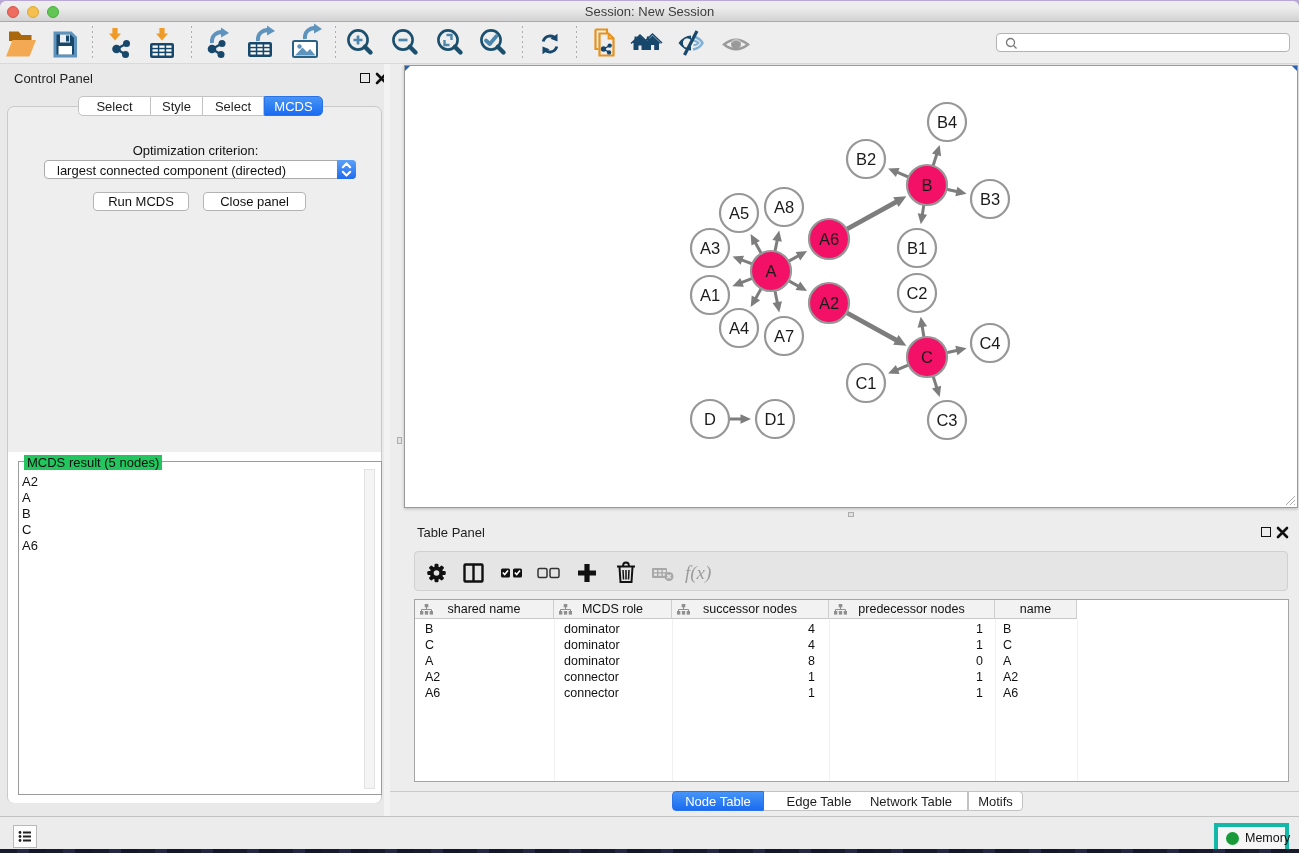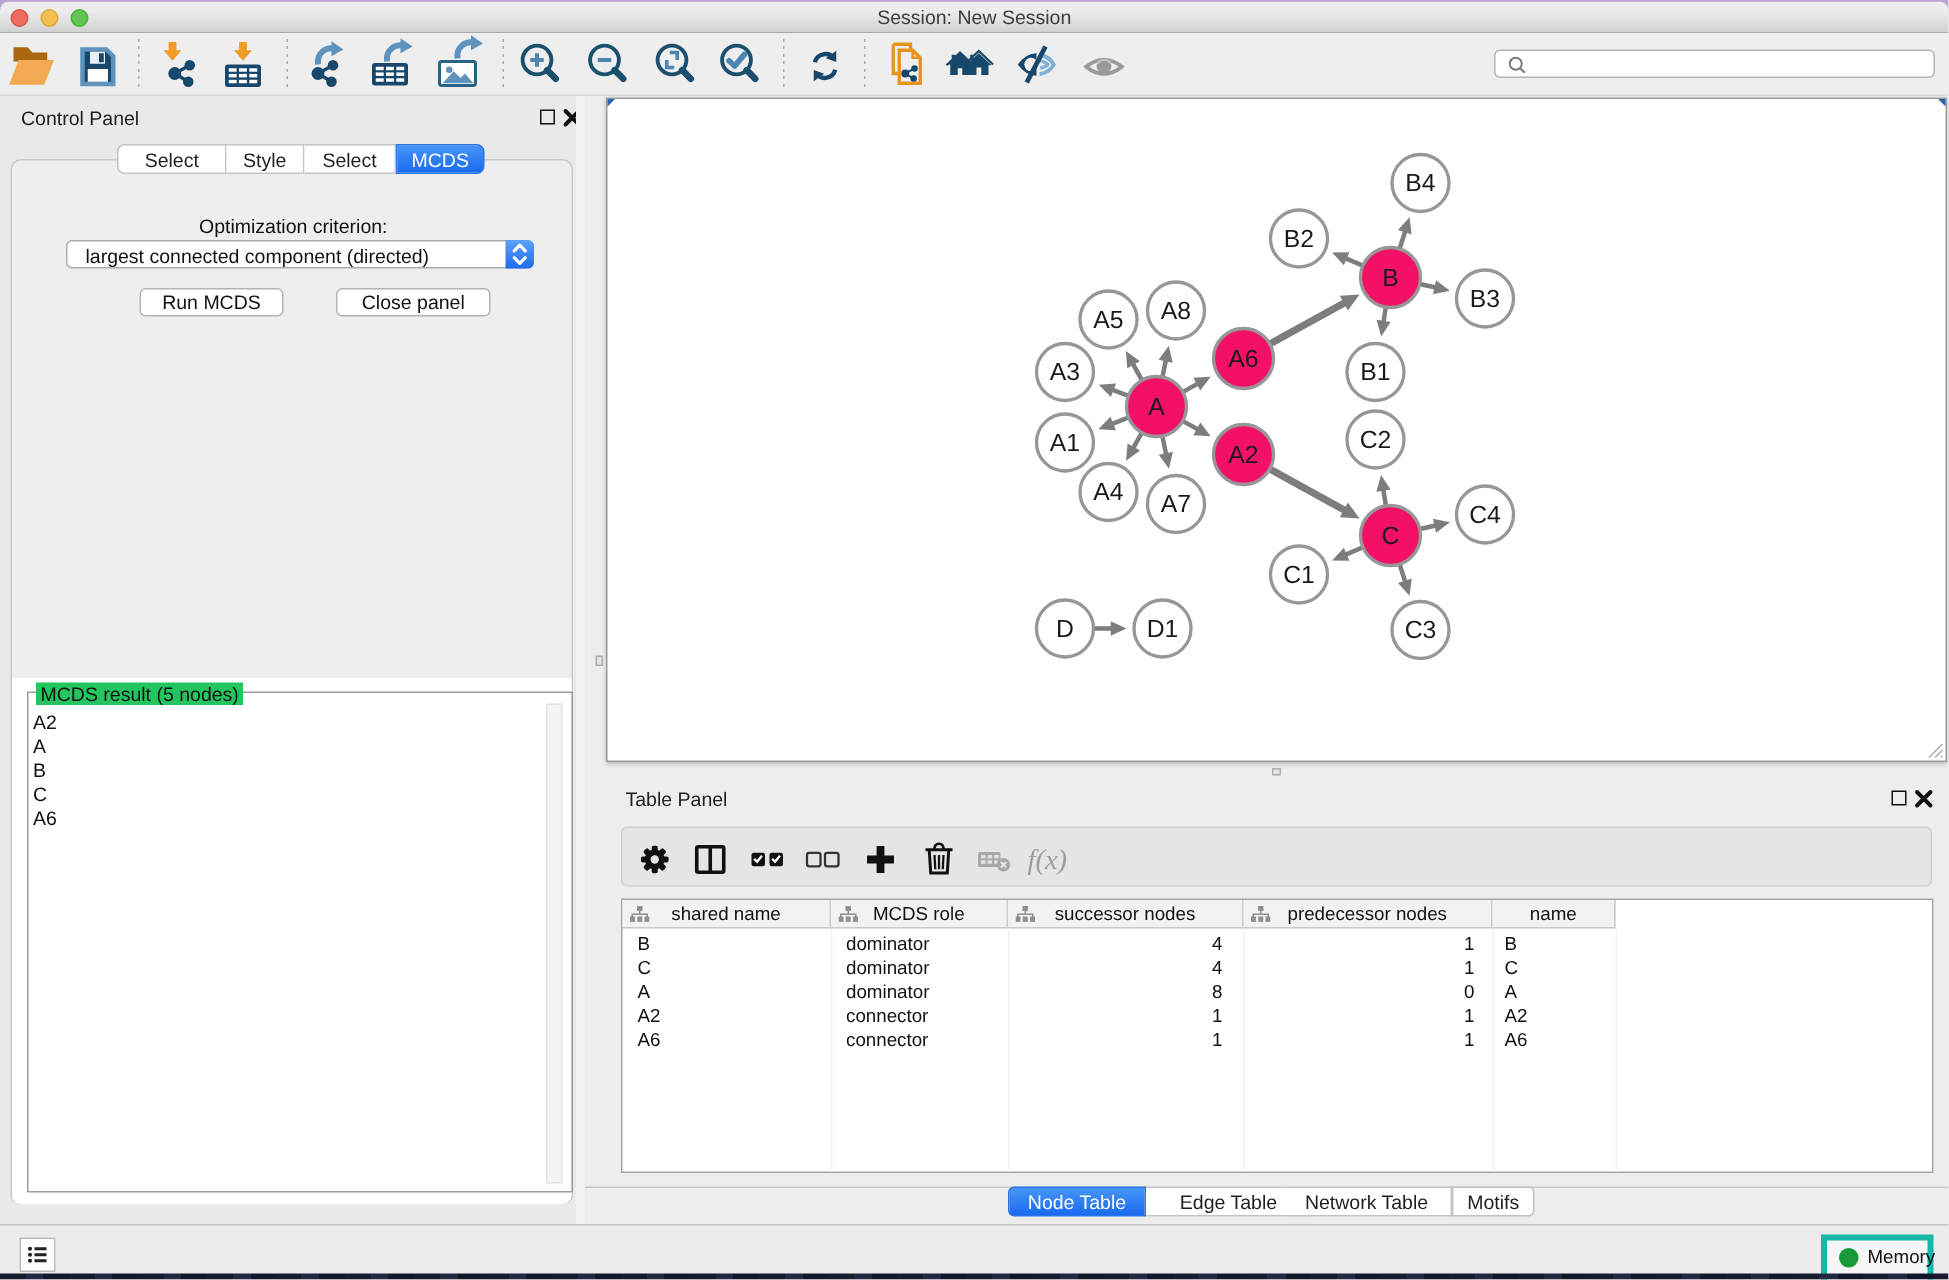--- a/index.html
+++ b/index.html
@@ -251,21 +251,21 @@
     <div class="abs" id="dropdown">
       <span>largest connected component (directed)</span>
       <div class="abs" id="spinner">
         <svg width="19" height="19" viewBox="0 0 19 19">
           <path d="M5.8 7.2 L9.5 3.4 L13.2 7.2" fill="none" stroke="#fff" stroke-width="2.1" stroke-linecap="round" stroke-linejoin="round"></path>
           <path d="M5.8 11.8 L9.5 15.6 L13.2 11.8" fill="none" stroke="#fff" stroke-width="2.1" stroke-linecap="round" stroke-linejoin="round"></path>
         </svg>
       </div>
     </div>
     <div class="btn" style="left:85px; top:85px; width:96px;">Run MCDS</div>
-    <div class="btn" style="left:195px; top:85px; width:103px;margin-left:21px;">Close panel</div>
+    <div class="btn" style="left:195px; top:85px; width:103px;">Close panel</div>
     <div class="abs" id="cpwhite">
       <div class="abs" id="groupbox">
         <div class="glabel">MCDS result (5 nodes)</div>
         <div class="abs" id="mcdslist">A2<br>A<br>B<br>C<br>A6</div>
         <div class="abs" id="scrolltrack"></div>
       </div>
     </div>
   </div>
 </div>
 

